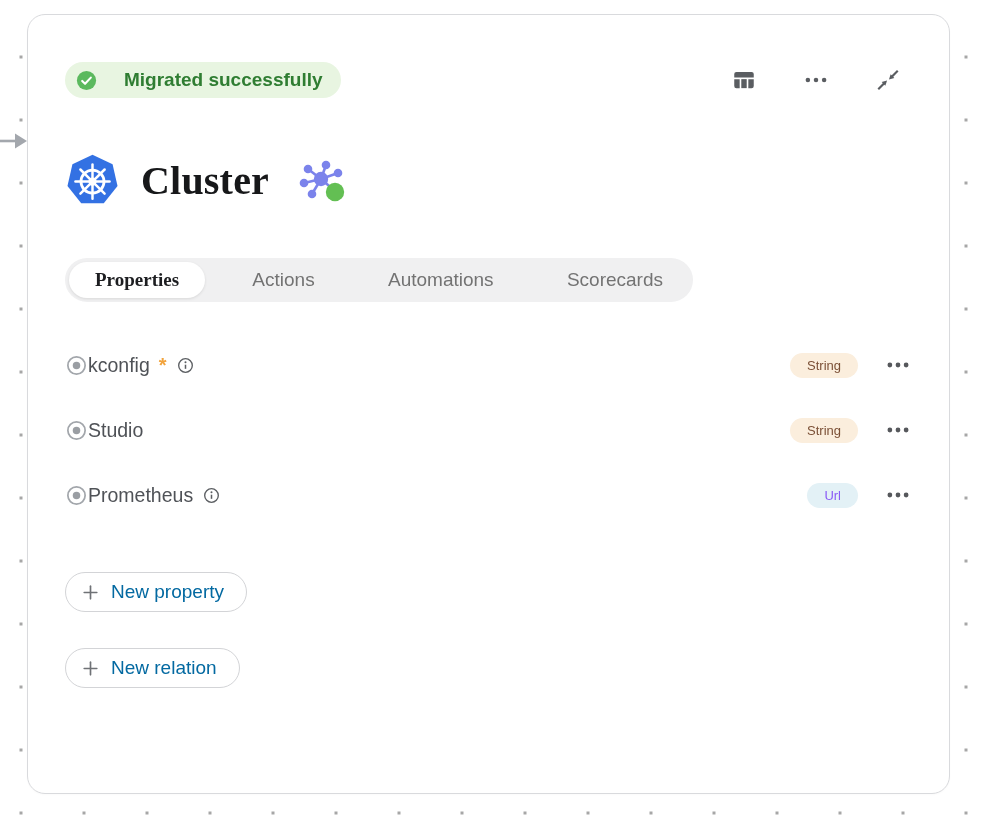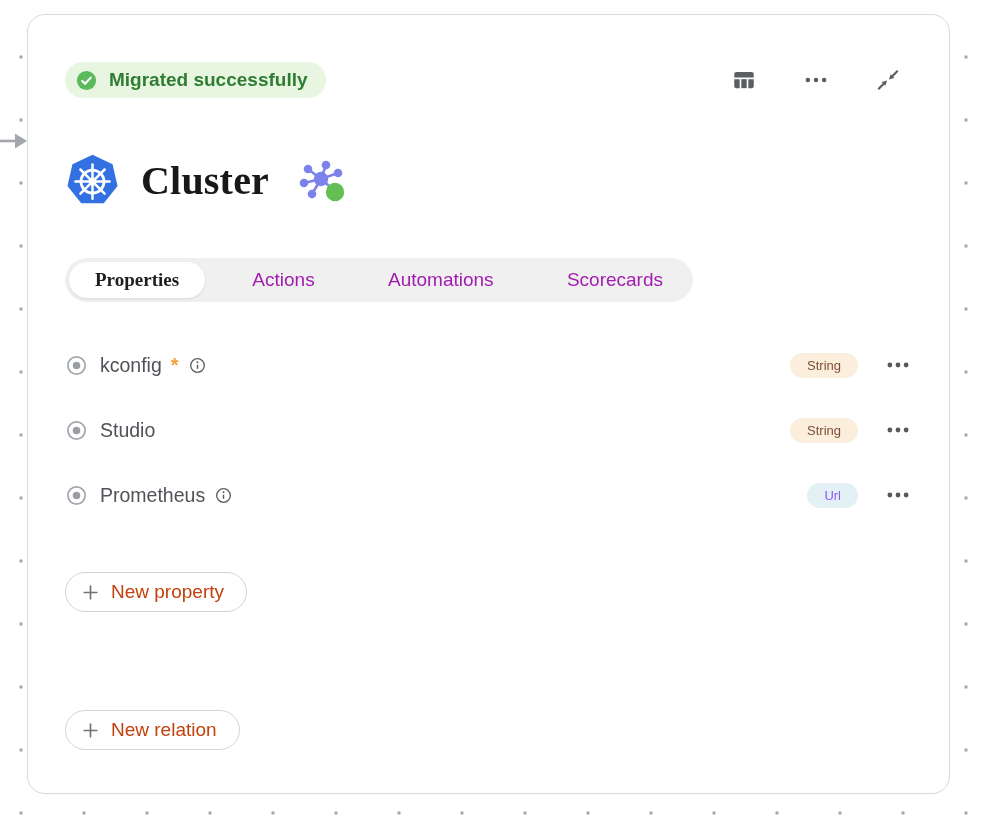--- a/index.html
+++ b/index.html
@@ -18,58 +18,58 @@
   }
   .edge-arrow{position:absolute;left:0;top:128px;z-index:2;}
   .card{
     position:absolute;left:27px;top:14px;width:923px;height:780px;
     background:#ffffff;border:1px solid #d9dadd;border-radius:18px;
     box-sizing:border-box;padding:47px 38px 0 37px;
     box-shadow:0 1px 2px rgba(0,0,0,0.02);
   }
   .top-row{display:flex;justify-content:space-between;align-items:center;height:36px;}
   .status-badge{
-    display:inline-flex;align-items:center;gap:11px;
+    display:inline-flex;align-items:center;gap:26px;
     padding:0 18px 0 10px;height:36px;border-radius:18px;
     font-size:19px;font-weight:600;
   }
   .toolbar{display:flex;align-items:center;gap:46px;margin-right:10px;}
   .icon-btn{display:inline-flex;align-items:center;justify-content:center;cursor:pointer;background:none;border:none;padding:0;}
   .title-row{margin-top:54px;display:flex;align-items:center;height:56px;font-family:Liberation Serif, serif;}
   .page-title{font-size:40px;font-weight:600;color:#17181a;margin-left:21px;letter-spacing:0.2px;}
   .title-cluster-icon{margin-left:30px;margin-top:6px;}
   .tabs{
     margin-top:50px;width:628px;height:44px;background:#f0f0f1;border-radius:22px;
     display:flex;align-items:center;justify-content:space-between;
     padding:4px;box-sizing:border-box;
   }
   .tab{
-    padding:7px 26px;border-radius:18px;font-size:19px;color:#a21caf;
+    padding:7px 26px;border-radius:18px;font-size:19px;color:#737373;
     background:transparent;border:none;cursor:pointer;white-space:nowrap;
     font-family:"Liberation Sans", sans-serif;
   }
   .tab.active{background:#ffffff;color:#1d1e21;font-weight:600;box-shadow:0 1px 3px rgba(0,0,0,0.10);font-family:Liberation Serif, serif;}
   .rows{margin-top:46px;}
   .prop-row{display:flex;align-items:center;height:34px;margin-bottom:31px;}
-  .prop-label{font-size:19.5px;color:#4f5257;margin-left:12px;}
+  .prop-label{font-size:19.5px;color:#4f5257;}
   .req{color:#f2a33c;font-size:20px;font-weight:bold;margin-left:9px;line-height:1;}
   .info-wrap{margin-left:9px;display:inline-flex;align-items:center;cursor:pointer;}
   .row-spacer{flex:1;}
   .type-badge{
     padding:5px 17px;border-radius:17px;font-size:13px;font-weight:400;cursor:pointer;
   }
   .row-menu{margin-left:27px;display:inline-flex;cursor:pointer;background:none;border:none;padding:0;}
   .pill-btn{
     display:inline-flex;align-items:center;gap:10px;height:40px;
     padding:0 22px 0 14px;border:1px solid #d3d4d7;border-radius:20px;
-    background:#ffffff;font-size:19px;color:#c2410c;cursor:pointer;
+    background:#ffffff;font-size:19px;color:#0369a1;cursor:pointer;
     font-family:"Liberation Sans", sans-serif;
   }
   .btn-property{margin-top:29px;}
-  .btn-relation{margin-top:98px;}
+  .btn-relation{margin-top:36px;}
   .footer-note{margin-top:29px;text-align:center;font-size:18.5px;color:#5f6266;height:22px;}
 </style>
 </head>
 <body>
 
 <div class="canvas">
 
   <svg class="edge-arrow" width="28" height="26" viewBox="0 0 28 26">
     <line x1="0" y1="13" x2="15" y2="13" stroke="#a3a7ad" stroke-width="2.6"></line>
     <polygon points="15,5.5 27,13 15,20.5" fill="#a3a7ad"></polygon>

